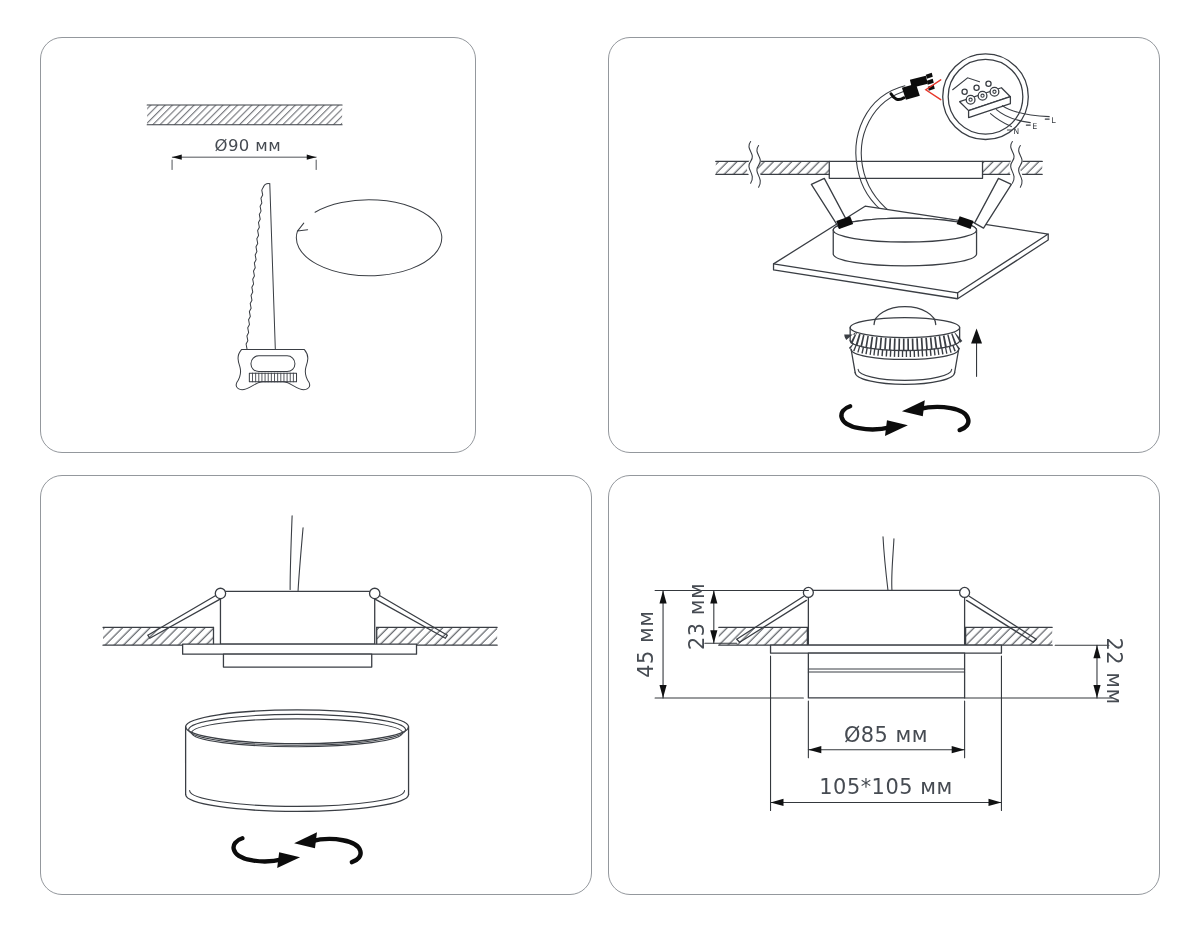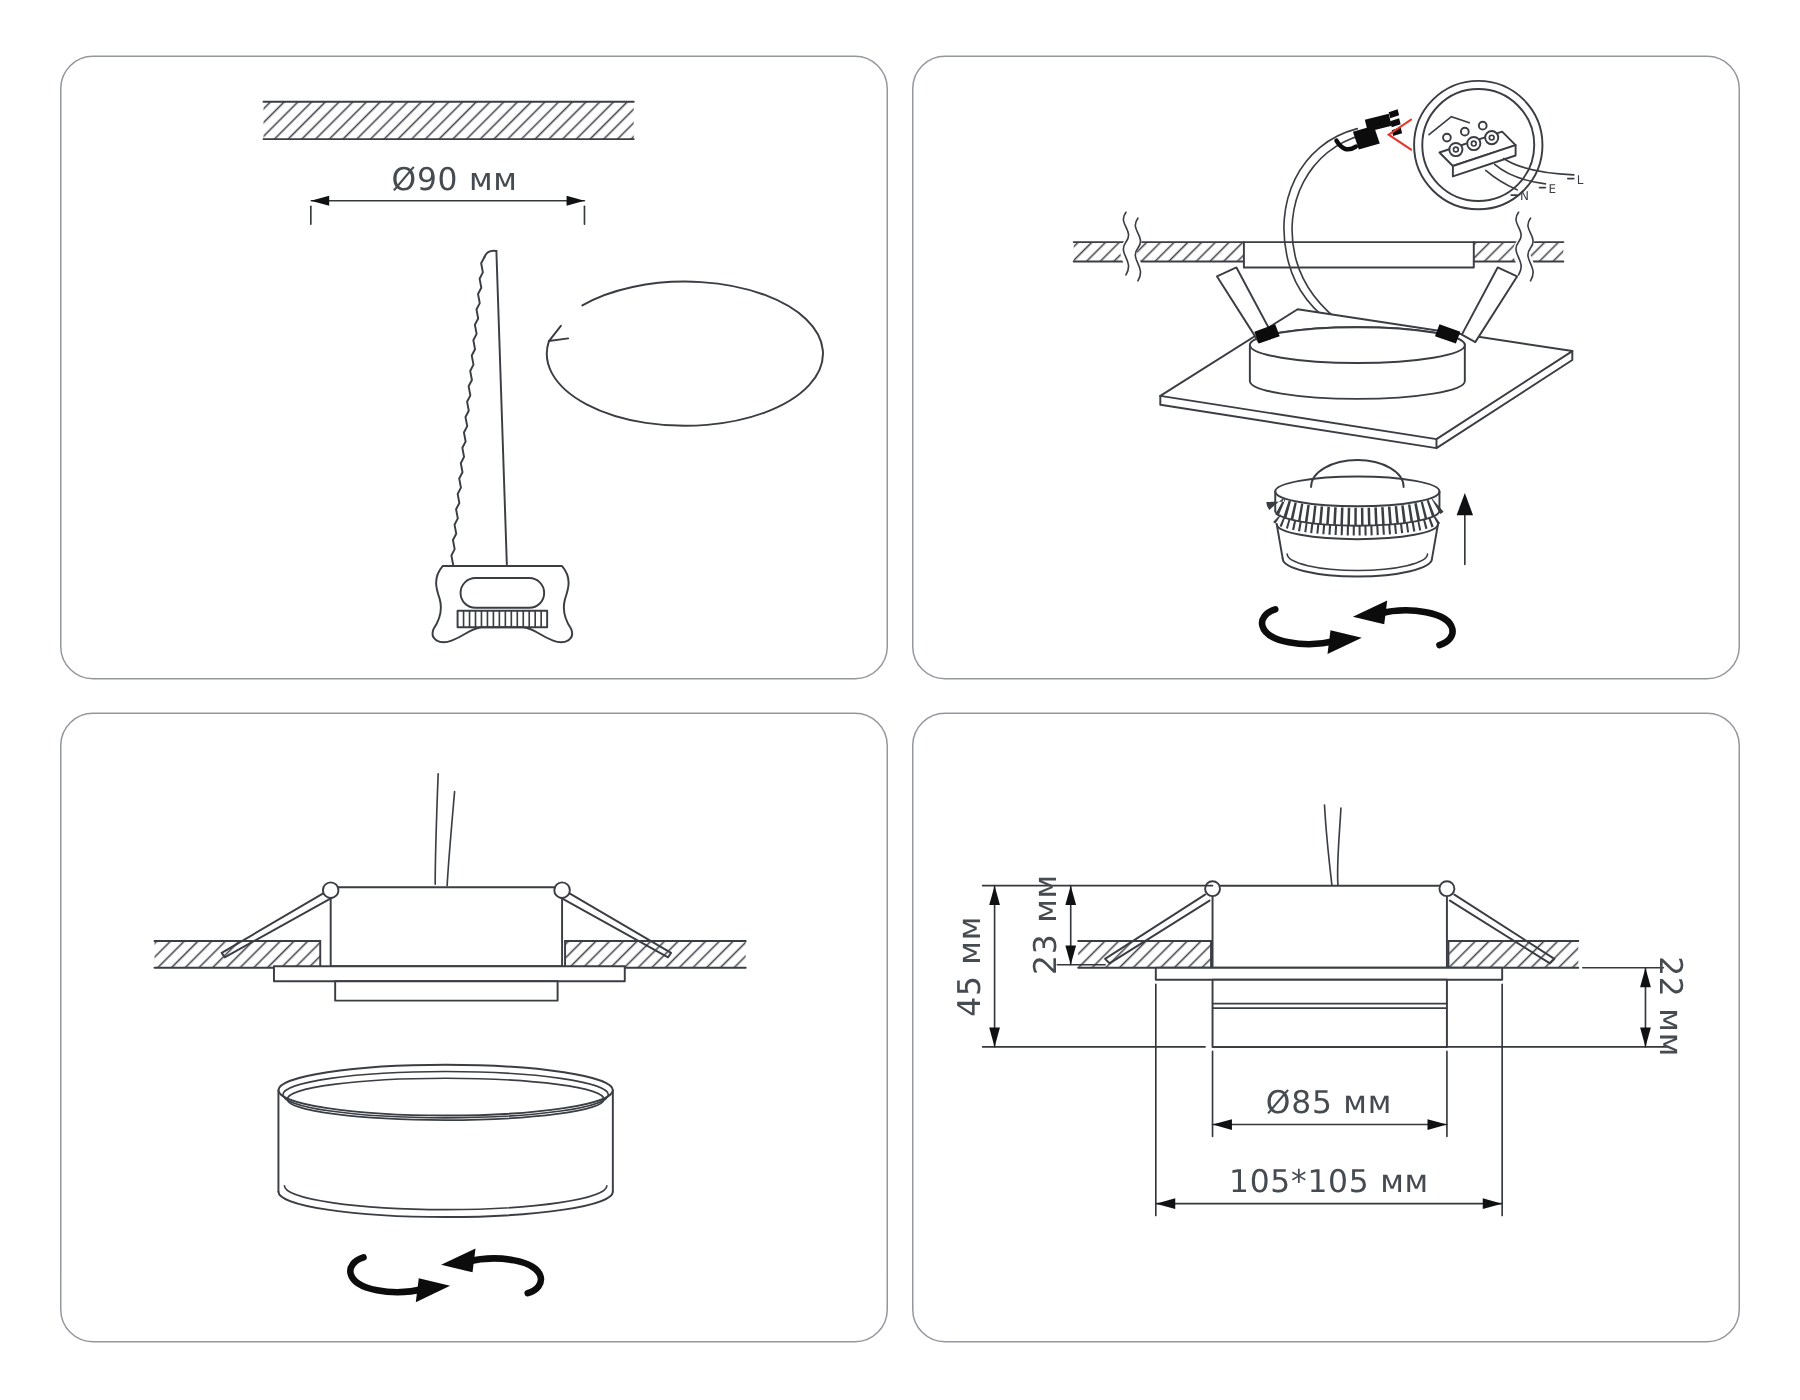--- a/index.html
+++ b/index.html
@@ -5,21 +5,21 @@
   html,body { margin:0; padding:0; background:#ffffff; }
   .page {
     position:relative; width:1200px; height:933px; background:#ffffff;
     font-family:"DejaVu Sans", sans-serif; overflow:hidden;
   }
   .panel {
     position:absolute; background:#fff; border:1.5px solid #94989d;
     border-radius:22px; box-sizing:border-box; overflow:hidden;
   }
   .panel svg { display:block; width:100%; height:100%; }
-  .p1 { left:40px;  top:37px;  width:552px; height:416px; }
+  .p1 { left:40px;  top:37px;  width:436px; height:416px; }
   .p2 { left:608px; top:37px;  width:552px; height:416px; }
   .p3 { left:40px;  top:475px; width:552px; height:420px; }
   .p4 { left:608px; top:475px; width:552px; height:420px; }
 
   .ln  { fill:none; stroke:#3a3e44; stroke-width:1.3; stroke-linecap:round; stroke-linejoin:round; }
   .lnthin { fill:none; stroke:#3a3e44; stroke-width:1.1; stroke-linecap:round; }
   .lnw { fill:#ffffff; stroke:#3a3e44; stroke-width:1.3; stroke-linejoin:round; }
   .dim { fill:none; stroke:#34383d; stroke-width:1.1; stroke-linecap:round; }
   .tri { fill:#101112; stroke:none; }
   .thk { fill:none; stroke:#0c0c0c; stroke-width:4.4; stroke-linecap:round; }

